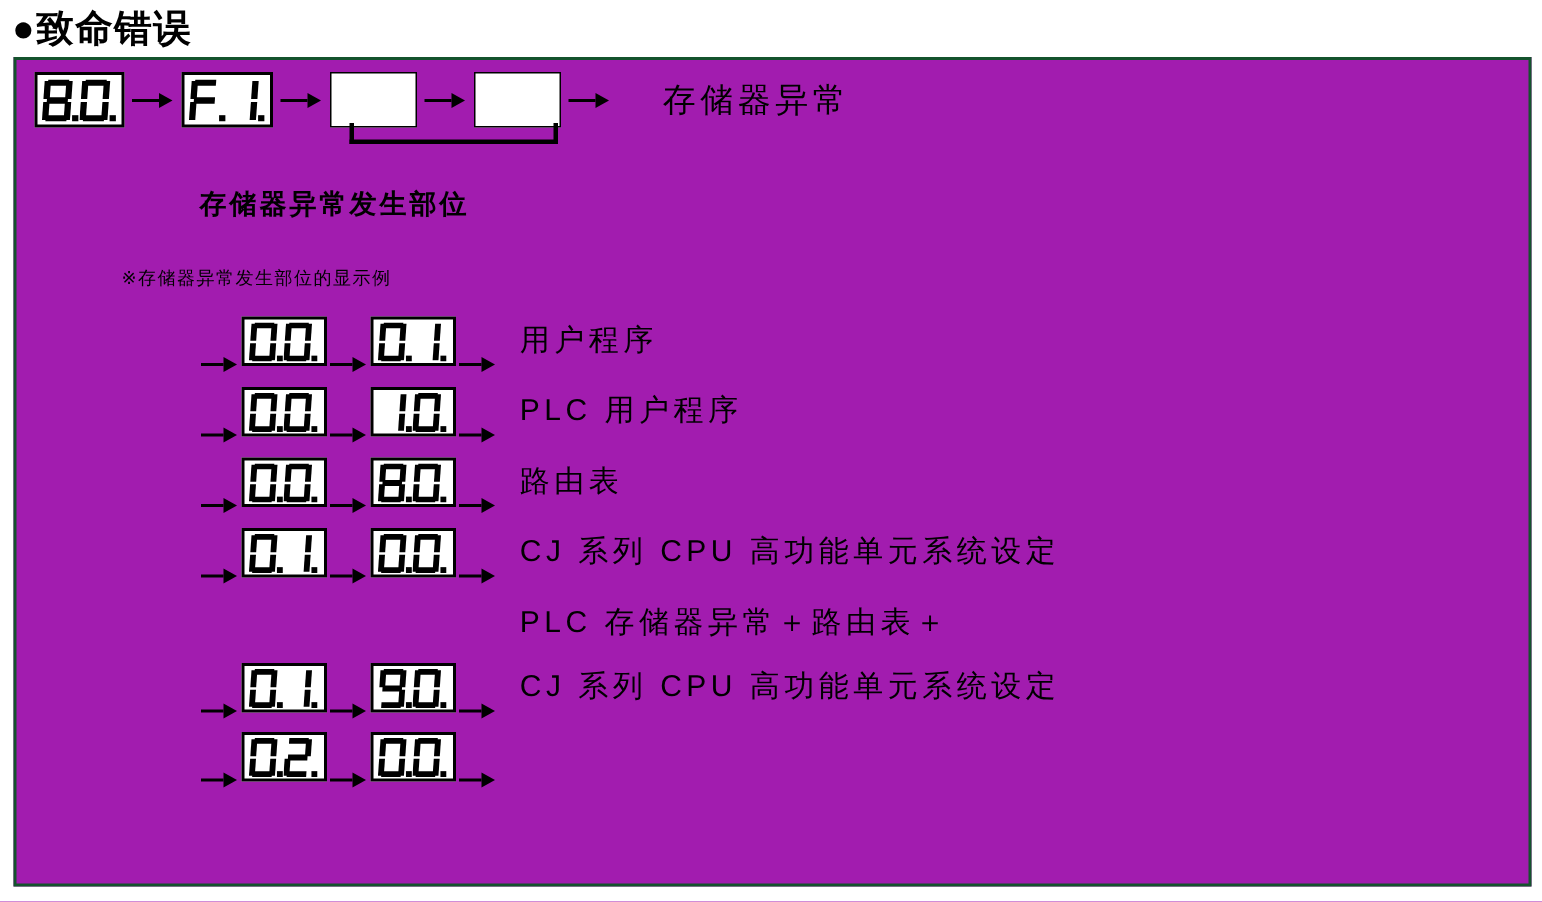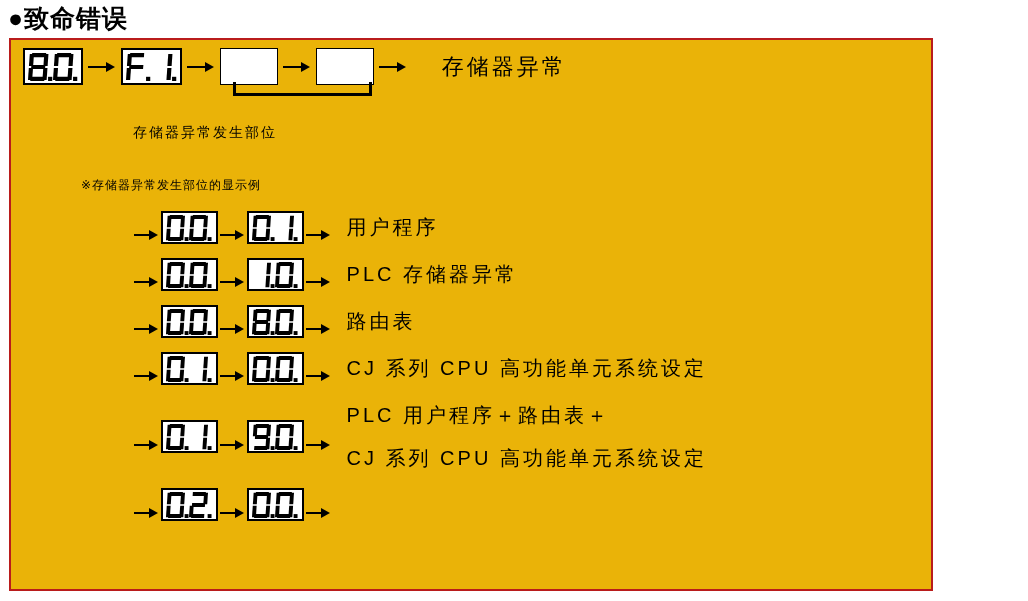--- a/index.html
+++ b/index.html
@@ -7,22 +7,22 @@
     width:1028px;height:601px;position:relative;
     background:#ffffff;color:#000;
     font-family:"Liberation Sans","DejaVu Sans",sans-serif;
     overflow:hidden;
   }
   .heading{
     position:absolute;left:8px;top:2px;
     font-size:25px;font-weight:bold;letter-spacing:1px;white-space:nowrap;
   }
   .panel{
-    position:absolute;left:9px;top:38px;width:924px;height:553px;
-    border:2px solid #b91c1c;background:#eab308;box-sizing:border-box;
+    position:absolute;left:9px;top:38px;width:1012px;height:553px;
+    border:2px solid #14532d;background:#a21caf;box-sizing:border-box;
   }
   
   .top-flow{
     position:absolute;left:12px;top:8px;
     display:flex;align-items:center;
   }
   .seg-display{
     display:flex;align-items:center;
     border:2px solid #000;background:#fff;
     padding:3px 3px 2px 3px;box-sizing:border-box;flex:none;
@@ -46,29 +46,29 @@
   .loop-line{
     position:absolute;left:13px;right:2px;top:34px;height:14px;
     border-left:3px solid #000;border-right:3px solid #000;border-bottom:3px solid #000;
     box-sizing:border-box;
   }
   .flow-result{
     font-size:22px;letter-spacing:3px;margin-left:30px;white-space:nowrap;
   }
   .sub-label{
     position:absolute;left:122px;top:84px;
-    font-size:14px;letter-spacing:2px;white-space:nowrap;
+    font-size:18px;letter-spacing:2px;white-space:nowrap;font-weight:bold;
   }
   .note{
     position:absolute;left:70px;top:137px;
     font-size:12px;letter-spacing:1px;white-space:nowrap;
   }
   
   .examples{position:absolute;left:121px;top:170px;}
-  .example-row{display:flex;align-items:center;margin-bottom:13px;}
+  .example-row{display:flex;align-items:flex-end;margin-bottom:13px;}
   .example-row .arrow{width:15px;margin:16px 12px 0 2px;}
   .example-row .seg-display{padding:2px 3px 1px 3px;}
   .row-label{
     margin-left:14px;font-size:20px;letter-spacing:3px;
     line-height:34px;white-space:nowrap;
   }
   .row-label .line2{display:block;margin-top:9px;}
 </style>
 </head>
 <body>
@@ -234,21 +234,21 @@
               <rect x="15.5" y="16" width="4.5" height="13"></rect>
               <rect x="2.5" y="25.5" width="15" height="4.5"></rect>
               <rect x="0" y="16" width="4.5" height="13"></rect>
               <rect x="0" y="1" width="4.5" height="13"></rect>
             </g>
             <rect x="21.5" y="25.5" width="4.5" height="4.5" fill="#000000"></rect>
           </svg>
         </div>
     <span class="arrow"></span>
     <div class="row-label">
-      <span class="line1">PLC 存储器异常</span>
+      <span class="line1">PLC 用户程序</span>
       
     </div>
   </div>
 
   <div class="example-row">
     <span class="arrow"></span>
     <div class="seg-display">
           <svg viewBox="0 0 27 30">
             <g transform="translate(2,0) skewX(-4)" fill="#000000">
               <rect x="2.5" y="0" width="15" height="4.5"></rect>
@@ -401,21 +401,21 @@
               <rect x="15.5" y="16" width="4.5" height="13"></rect>
               <rect x="2.5" y="25.5" width="15" height="4.5"></rect>
               <rect x="0" y="16" width="4.5" height="13"></rect>
               <rect x="0" y="1" width="4.5" height="13"></rect>
             </g>
             <rect x="21.5" y="25.5" width="4.5" height="4.5" fill="#000000"></rect>
           </svg>
         </div>
     <span class="arrow"></span>
     <div class="row-label">
-      <span class="line1">PLC 用户程序＋路由表＋</span>
+      <span class="line1">PLC 存储器异常＋路由表＋</span>
       <span class="line2">CJ 系列 CPU 高功能单元系统设定</span>
     </div>
   </div>
 
   <div class="example-row">
     <span class="arrow"></span>
     <div class="seg-display">
           <svg viewBox="0 0 27 30">
             <g transform="translate(2,0) skewX(-4)" fill="#000000">
               <rect x="2.5" y="0" width="15" height="4.5"></rect>

